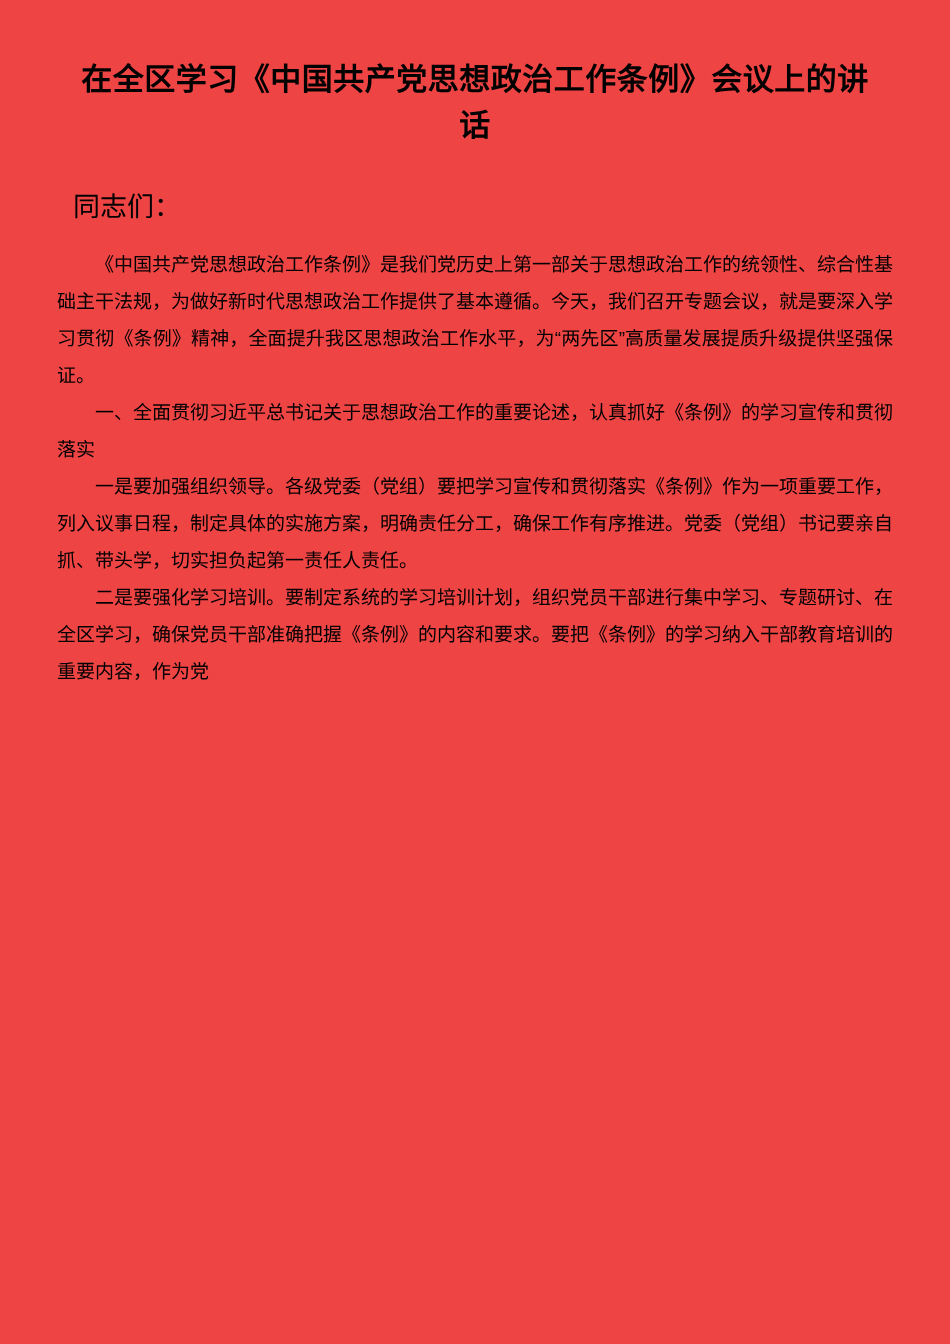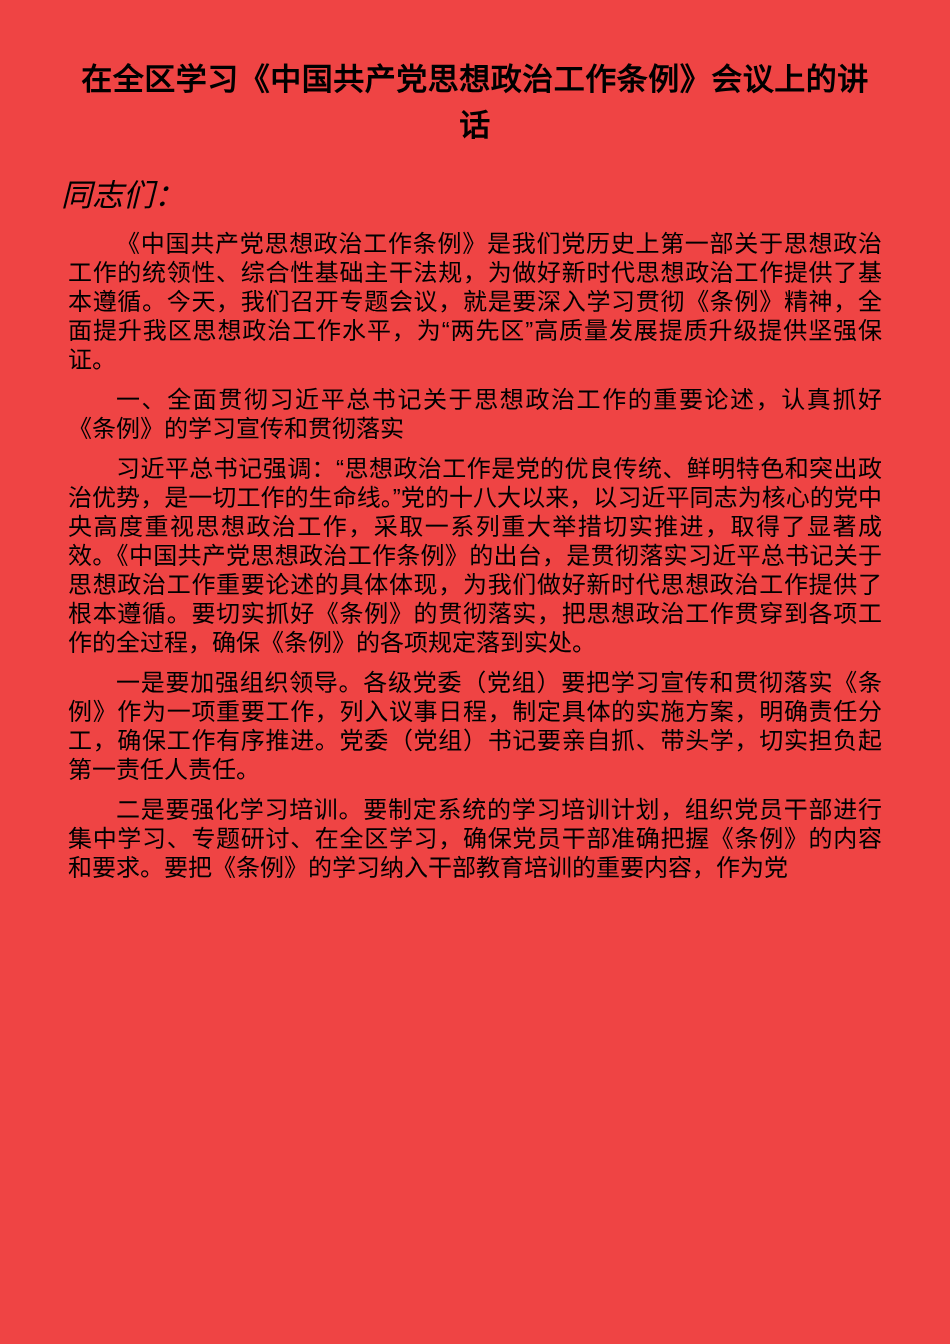--- a/index.html
+++ b/index.html
@@ -36,34 +36,33 @@
     text-align: center;
     letter-spacing: 0.5px;
     margin: 0;
     padding-top: 57px;
     padding-left: 10px;
     padding-right: 10px;
     color: #000000;
   }
 
   .salutation {
-    font-size: 31px;
+    font-size: 27px;
     line-height: 45px;
-    margin: 4px;
+    margin: 16px;
     padding-top: 20px;
     text-align: justify;
     text-justify: inter-ideograph;
     color: #000000;
-    font-style: italic;
   }
 
   .para {
-    font-size: 24px;
-    line-height: 29px;
-    margin: 11px;
+    font-size: 19px;
+    line-height: 37px;
+    margin: 0;
     text-indent: 2em;
     text-align: justify;
     text-justify: inter-ideograph;
     color: #000000;
     letter-spacing: 0px;
   }
 
   .para.heading {
     font-weight: normal;
   }
@@ -79,20 +78,19 @@
   <div class="content">
 
     <h1 class="doc-title">在全区学习《中国共产党思想政治工作条例》会议上的讲话</h1>
 
     <p class="salutation">同志们：</p>
 
     <p class="para">《中国共产党思想政治工作条例》是我们党历史上第一部关于思想政治工作的统领性、综合性基础主干法规，为做好新时代思想政治工作提供了基本遵循。今天，我们召开专题会议，就是要深入学习贯彻《条例》精神，全面提升我区思想政治工作水平，为“两先区”高质量发展提质升级提供坚强保证。</p>
 
     <p class="para heading">一、全面贯彻习近平总书记关于思想政治工作的重要论述，认真抓好《条例》的学习宣传和贯彻落实</p>
 
-    <p class="para">习近平总书记强调：“思想政治工作是党的优良传统、鲜明特色和突出政治优势，是一切工作的生命线。”党的十八大以来，以习近平同志为核心的党中央高度重视思想政治工作，采取一系列重大举措切实推进，取得了显著成效。《中国共产党思想政治工作条例》的出台，是贯彻落实习近平总书记关于思想政治工作重要论述的具体体现，为我们做好新时代思想政治工作提供了根本遵循。要切实抓好《条例》的贯彻落实，把思想政治工作贯穿到各项工作的全过程，确保《条例》的各项规定落到实处。</p>
 
     <p class="para">一是要加强组织领导。各级党委（党组）要把学习宣传和贯彻落实《条例》作为一项重要工作，列入议事日程，制定具体的实施方案，明确责任分工，确保工作有序推进。党委（党组）书记要亲自抓、带头学，切实担负起第一责任人责任。</p>
 
     <p class="para">二是要强化学习培训。要制定系统的学习培训计划，组织党员干部进行集中学习、专题研讨、在全区学习，确保党员干部准确把握《条例》的内容和要求。要把《条例》的学习纳入干部教育培训的重要内容，作为党</p>
 
   </div>
 </div>
 
 </body></html>

